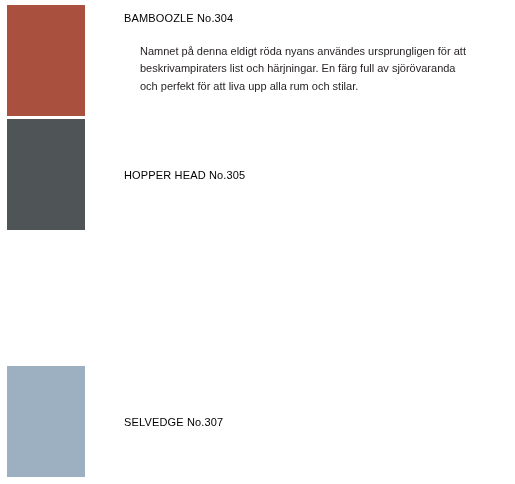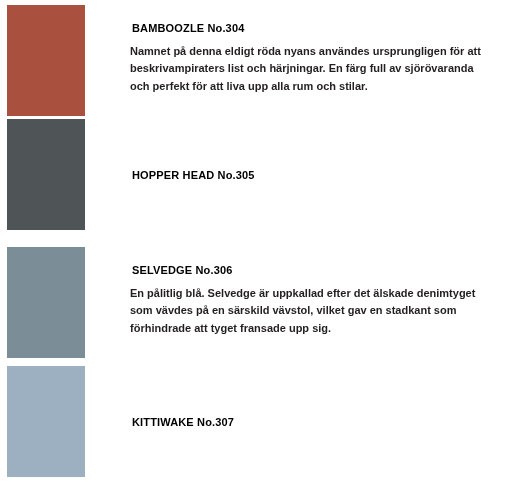--- a/index.html
+++ b/index.html
@@ -48,32 +48,32 @@
   .swatch-copy {
     position: absolute;
     left: 124px;
     width: 368px;
     top: 50%;
     transform: translateY(-50%);
   }
 
   .swatch-name {
     font-size: 11px;
-    font-weight: bold;
+    font-weight: normal;
     line-height: 17px;
     letter-spacing: 0.15px;
-    margin: 0 0 0px 8px;
+    margin: 0 0 0px 0;
     color: #000000;
   }
 
   .swatch-desc {
     font-size: 11px;
-    font-weight: bold;
+    font-weight: normal;
     line-height: 17.5px;
-    margin: 6px;
+    margin: 16px;
     color: #231f20;
     text-align: left;
   }
 </style>
 </head>
 <body style="background-color: rgb(255, 255, 255);">
 
 <main id="swatch-list">
 
   <section class="swatch-row r0">
@@ -84,28 +84,21 @@
     </div>
   </section>
 
   <section class="swatch-row r1">
     <div class="swatch-chip" style="background-color: rgb(79, 85, 87);"></div>
     <div class="swatch-copy">
       <h2 class="swatch-name">HOPPER HEAD No.305</h2>
     </div>
   </section>
 
-  <section class="swatch-row r2">
-    <div class="swatch-chip" style="background-color: rgb(123, 142, 151);"></div>
-    <div class="swatch-copy">
-      <h2 class="swatch-name">SELVEDGE No.306</h2>
-      <p class="swatch-desc">En pålitlig blå. Selvedge är uppkallad efter det älskade denimtyget som vävdes på en särskild vävstol, vilket gav en stadkant som förhindrade att tyget fransade upp sig.</p>
-    </div>
-  </section>
 
   <section class="swatch-row r3">
     <div class="swatch-chip" style="background-color: rgb(156, 176, 194);"></div>
     <div class="swatch-copy">
-      <h2 class="swatch-name">KITTIWAKE No.307</h2>
+      <h2 class="swatch-name">SELVEDGE No.307</h2>
     </div>
   </section>
 
 </main>
 
 </body></html>

